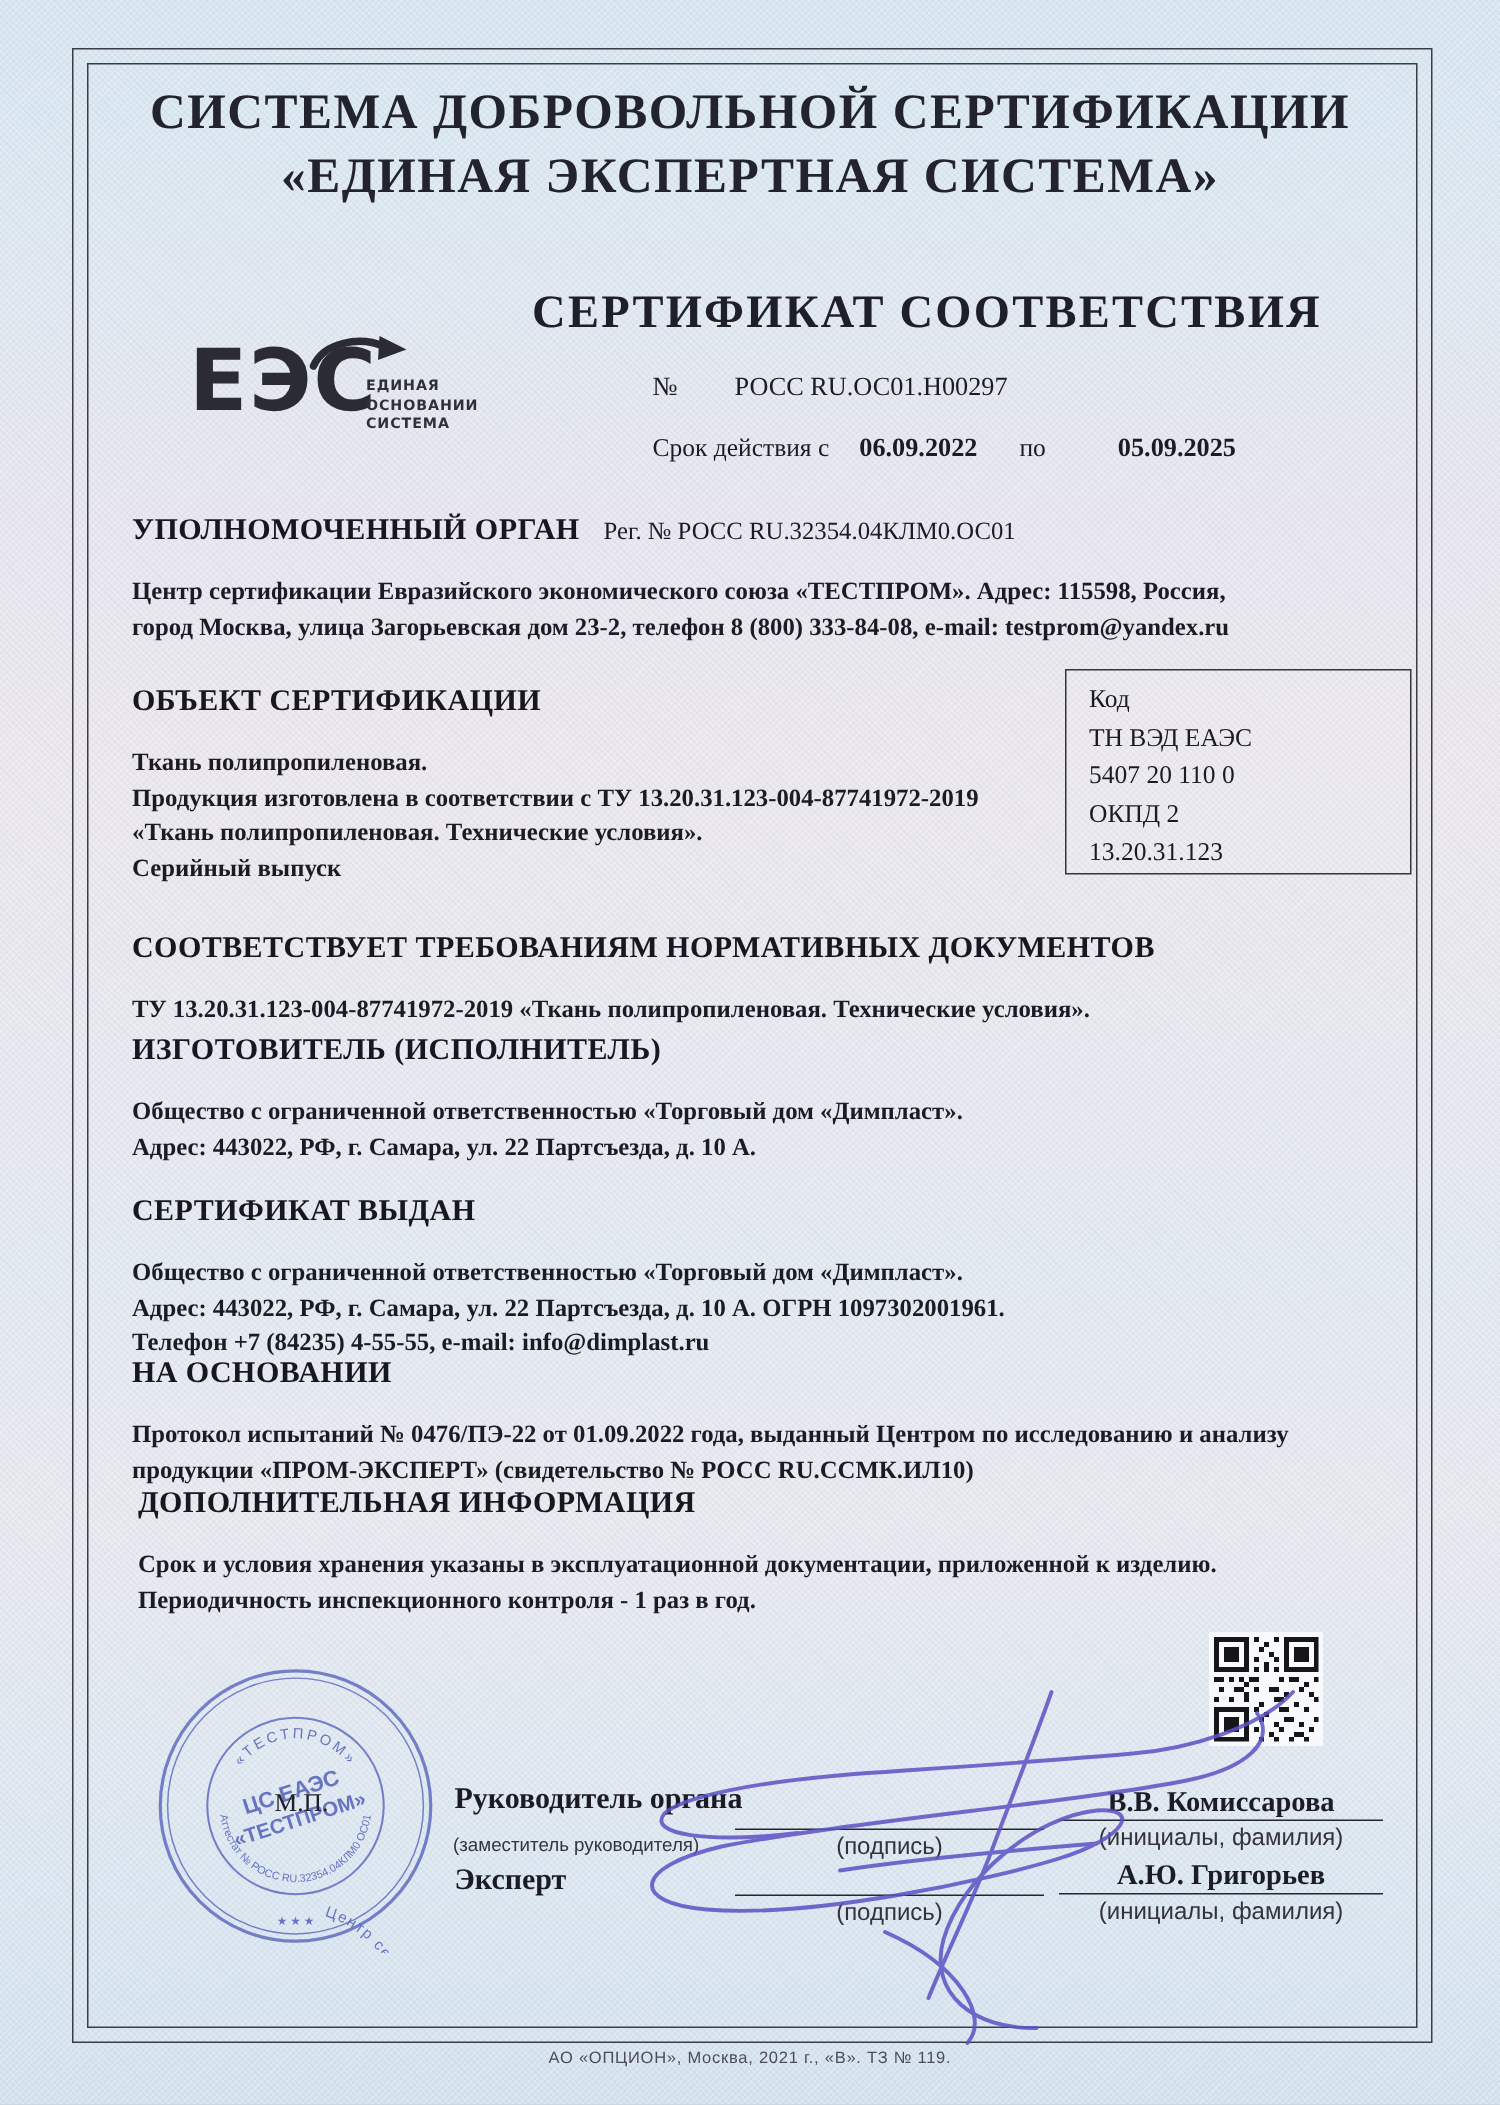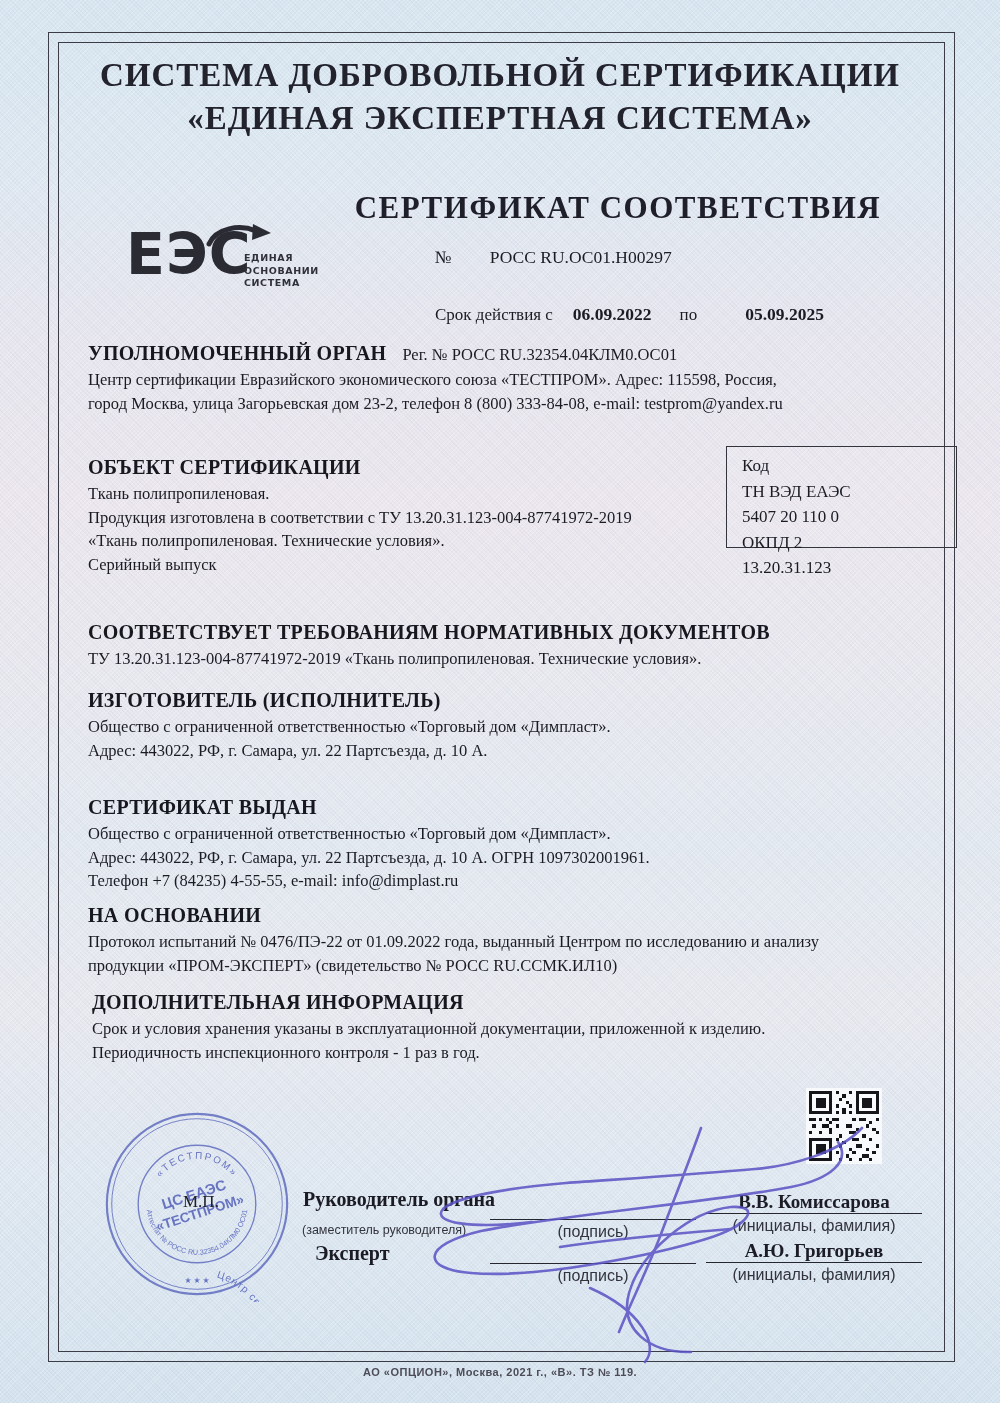--- a/index.html
+++ b/index.html
@@ -23,62 +23,62 @@
   .logo{position:absolute;left:126px;top:224px;width:220px;height:80px;}
   .logo-abbr{font-family:"DejaVu Sans",sans-serif;font-weight:700;font-size:57px;line-height:60px;letter-spacing:1px;color:#2b2b34;}
   .logo-arrow{position:absolute;left:80px;top:-2px;}
   .logo-caption{position:absolute;left:118px;top:28px;font-family:"DejaVu Sans",sans-serif;
     font-size:9.5px;line-height:12.5px;font-weight:600;letter-spacing:.6px;color:#30303a;}
 
   .cert-title{position:absolute;left:340px;top:190px;width:556px;text-align:center;
     font-weight:700;font-size:31px;letter-spacing:1.5px;color:#1f1f2a;}
   .cert-number{position:absolute;left:435px;top:247px;font-size:17.5px;}
   .cert-number .num{margin-left:38px;}
-  .cert-validity{position:absolute;left:435px;top:288px;font-size:17px;margin-top:16px;}
+  .cert-validity{position:absolute;left:435px;top:288px;font-size:17px;}
   .cert-validity b{font-size:17.5px;}
   .cert-validity .d1{margin-left:20px;}
   .cert-validity .po{margin-left:28px;}
   .cert-validity .d2{margin-left:48px;}
 
   .sec{position:absolute;left:88px;width:835px;}
   .sec-h{font-weight:700;font-size:20px;line-height:24px;letter-spacing:.3px;color:#17171f;display:inline-block;}
   .sec-reg{font-size:16.5px;margin-left:16px;}
   .ln{font-size:16.5px;line-height:23.5px;}
-  .sec .body{margin-top:3px;}
-
-  .code-box{position:absolute;left:710px;top:446px;width:231px;height:102px;border:1.5px solid #34343e;
-    padding:6px 0 0 15px;box-sizing:border-box;font-size:17px;line-height:25.5px;background:rgba(255,255,255,0.06);margin-left:16px;}
+  .sec .body{margin-top:17px;font-weight:bold;}
+
+  .code-box{position:absolute;left:710px;top:446px;width:231px;height:137px;border:1.5px solid #34343e;
+    padding:6px 0 0 15px;box-sizing:border-box;font-size:17px;line-height:25.5px;background:rgba(255,255,255,0.06);}
 
   .qr-wrap{position:absolute;left:806px;top:1088px;width:76px;height:76px;background:rgba(250,252,253,.85);padding:3px;box-sizing:border-box;}
 
   .stamp{position:absolute;left:99px;top:1106px;width:196px;height:196px;z-index:2;}
   .mp{position:absolute;left:183px;top:1192px;font-size:17px;z-index:3;color:#20202a;}
 
   .role-head{position:absolute;left:303px;top:1188px;font-weight:700;font-size:20px;}
   .role-sub{position:absolute;left:302px;top:1223px;font-family:"Liberation Sans",sans-serif;font-size:12.5px;color:#33333d;}
-  .role-expert{position:absolute;left:303px;top:1242px;font-weight:700;font-size:20px;margin-left:12px;}
+  .role-expert{position:absolute;left:303px;top:1242px;font-weight:700;font-size:20px;}
 
   .sig-line{position:absolute;border-top:1.6px solid #26262f;}
   .sl1{left:490px;top:1219px;width:206px;}
   .sl2{left:490px;top:1263px;width:206px;}
   .nl1{left:706px;top:1213px;width:216px;}
   .nl2{left:706px;top:1262px;width:216px;}
   .cap{position:absolute;font-family:"Liberation Sans",sans-serif;font-size:16px;color:#33333d;text-align:center;}
   .cap-s1{left:490px;top:1223px;width:206px;}
   .cap-s2{left:490px;top:1267px;width:206px;}
   .cap-n1{left:706px;top:1217px;width:216px;}
   .cap-n2{left:706px;top:1266px;width:216px;}
   .signer-name{position:absolute;width:216px;left:706px;text-align:center;font-weight:700;font-size:19px;color:#1c1c26;}
   .nm1{top:1191px;}
   .nm2{top:1240px;}
 
   .ink{position:absolute;left:0;top:1040px;width:1000px;height:340px;pointer-events:none;z-index:4;}
 
   .footer{position:absolute;left:0;top:1366px;width:1000px;text-align:center;
-    font-family:"Liberation Sans",sans-serif;font-size:11px;letter-spacing:.5px;color:#4c4c58;font-weight:bold;}
+    font-family:"Liberation Sans",sans-serif;font-size:11px;letter-spacing:.5px;color:#4c4c58;}
 </style>
 </head>
 <body>
 
 <div class="page">
   <div class="frame-outer"></div>
   <div class="frame-inner"></div>
 
   <div class="doc-header">
     <div class="h1">СИСТЕМА ДОБРОВОЛЬНОЙ СЕРТИФИКАЦИИ</div>

